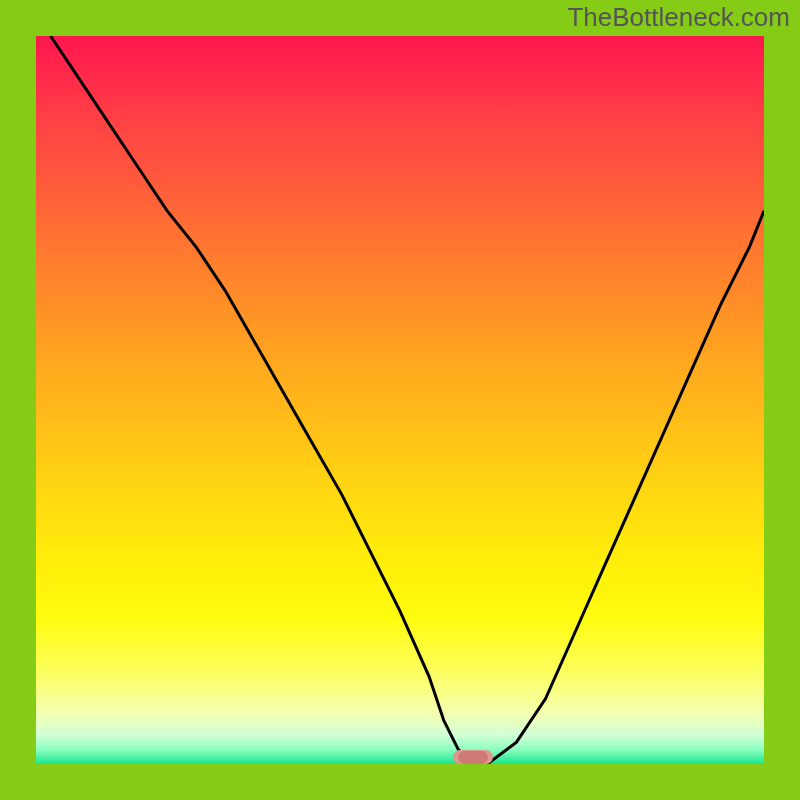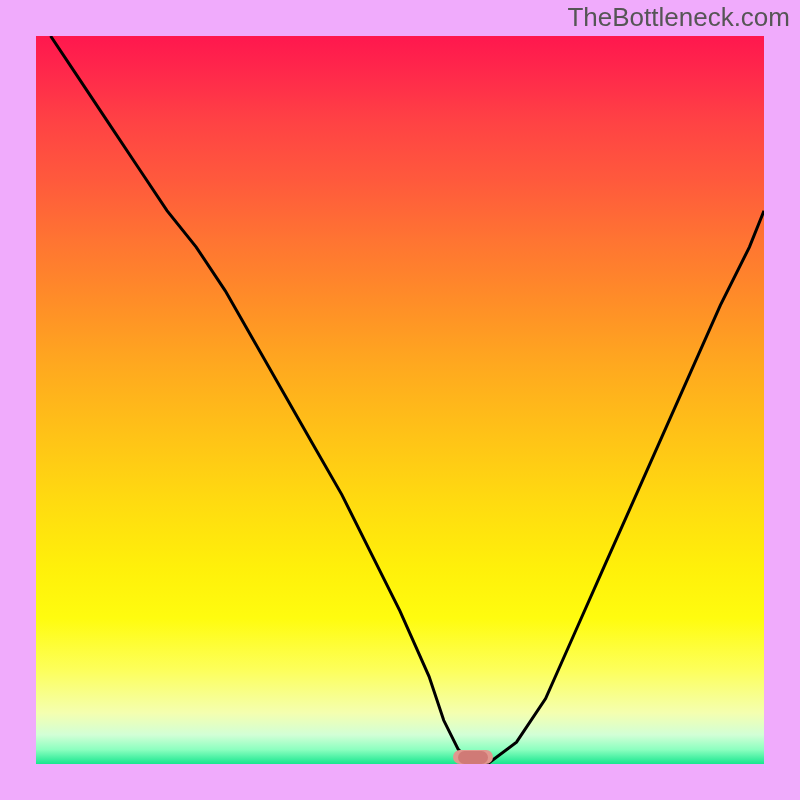--- a/index.html
+++ b/index.html
@@ -7,21 +7,21 @@
     padding: 0;
     width: 800px;
     height: 800px;
     background: #fff;
     overflow: hidden;
   }
   .chart-wrap {
     position: relative;
     width: 800px;
     height: 800px;
-    background: #f0abfc;
+    background: #84cc16;
     box-sizing: border-box;
   }
   .plot-area {
     position: absolute;
     left: 36px;
     top: 36px;
     width: 728px;
     height: 728px;
     overflow: hidden;
   }

